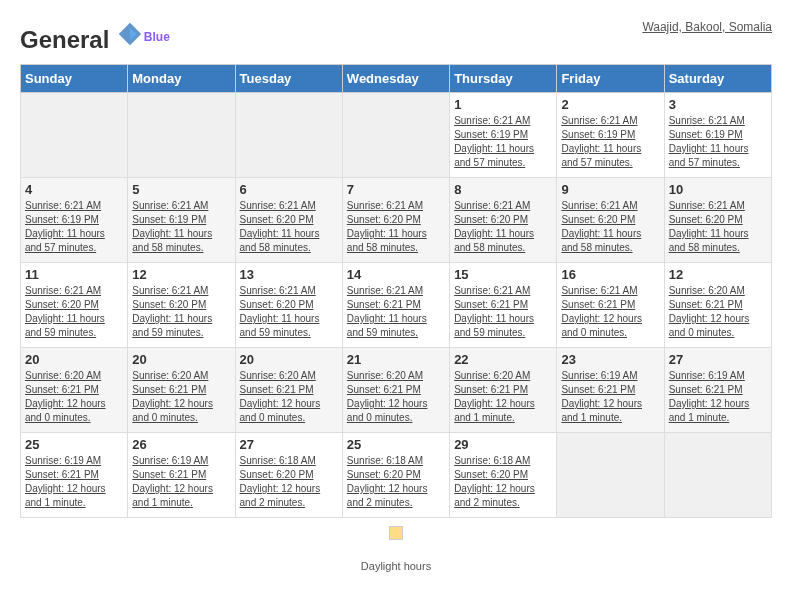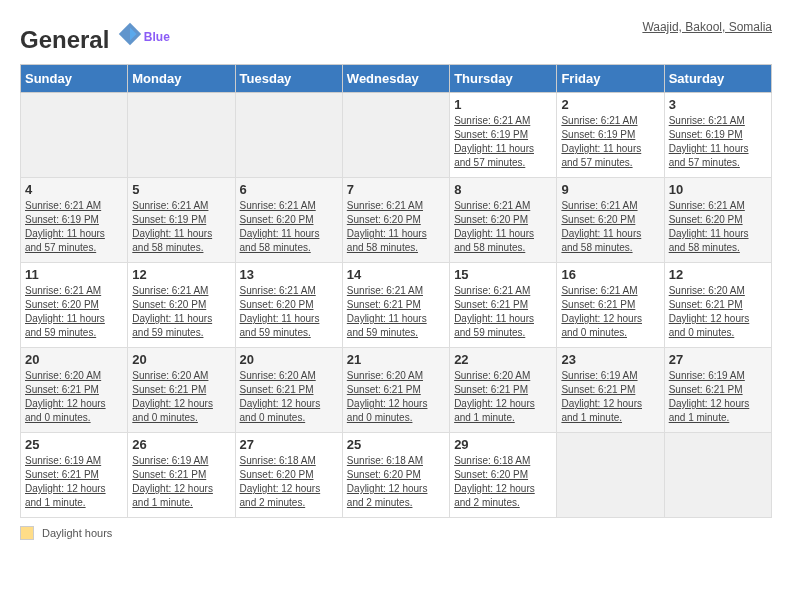--- a/index.html
+++ b/index.html
@@ -85,21 +85,22 @@
     }
     tr:nth-child(even) td { background-color: #f5f5f5; }
     tr:nth-child(odd) td { background-color: #ffffff; }
     td.empty { background: #f0f0f0 !important; }
     .footer {
       margin-top: 8px;
       font-size: 11px;
       color: #555;
       display: flex;
       align-items: center;
-      gap: 8px;
+      gap: 20px;
+      flex-direction: column;
     }
     .daylight-box {
       width: 14px;
       height: 14px;
       background: #ffdd88;
       border: 1px solid #ccc;
       display: inline-block;
     }
   </style>
 </head>

